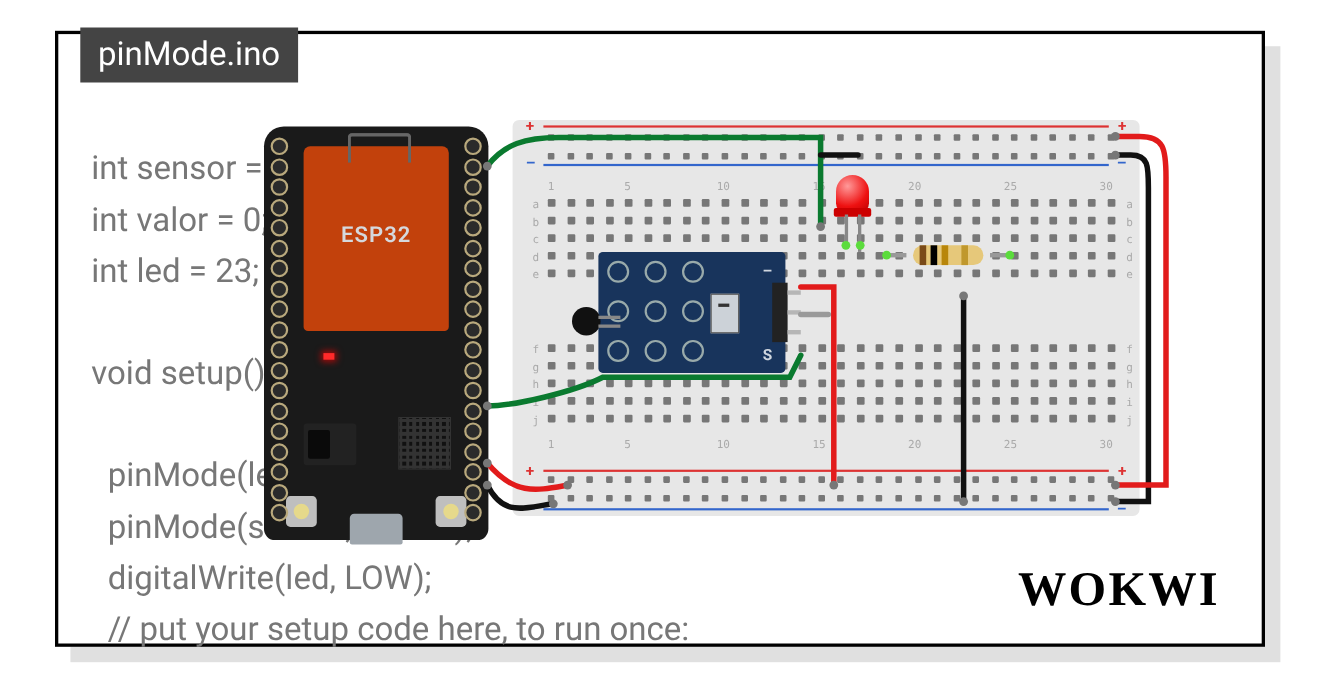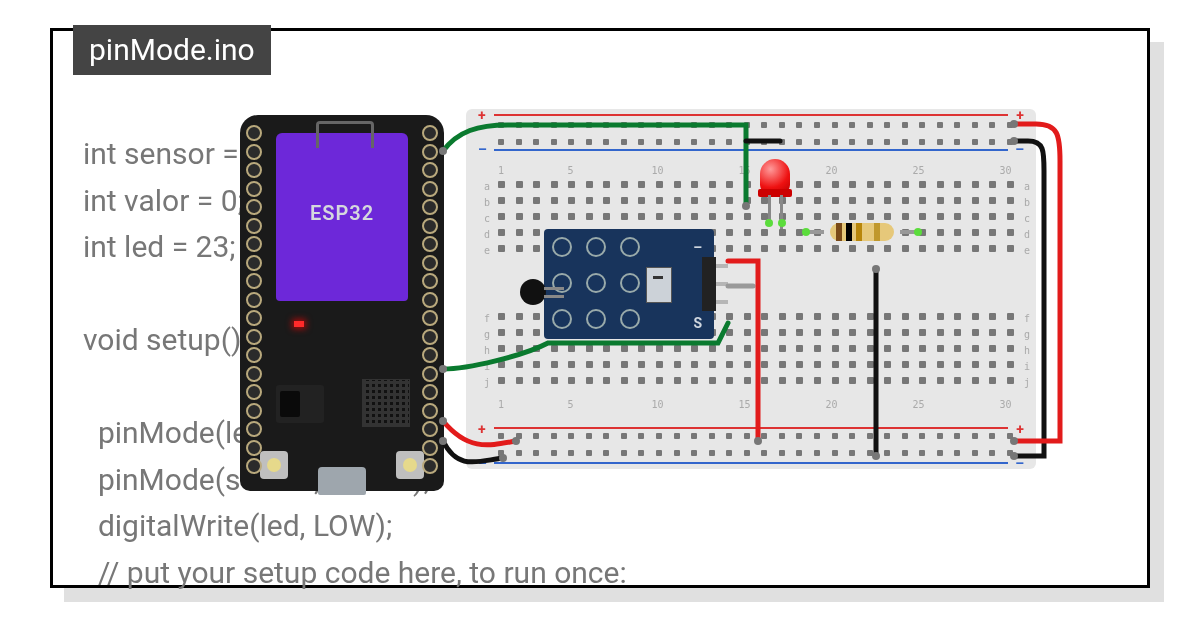--- a/index.html
+++ b/index.html
@@ -65,21 +65,21 @@
     position: absolute;
     width: 12px; height: 12px;
     background: #2b2b2b;
     border: 2px solid #b9a97d;
     border-radius: 50%;
   }
   .esp32 .shield {
     position: absolute;
     top: 18px; left: 36px;
     width: 132px; height: 168px;
-    background: #6d28d9;
+    background: #c2410c;
     border-radius: 6px 6px 4px 4px;
   }
   .esp32 .shield::before {
     content:"";
     position:absolute;top:-12px;left:40px;width:52px;height:24px;
     border:3px solid #666;border-bottom:none;border-radius:4px 4px 0 0;
   }
   .esp32 .shield .brand {
     position:absolute;top:68px;left:0;right:0;text-align:center;
     color:#d5d8dd;font-size:20px;letter-spacing:1px;font-weight:600;
@@ -824,13 +824,16 @@
 
       <path class="wire red" d="M 606,13 L 628,13 C 650,13 652,24 652,50 L 652,330 L 606,330"></path>
       <circle class="endpt" cx="606" cy="13" r="4"></circle>
         <circle class="endpt" cx="606" cy="330" r="4"></circle>
 
       <path class="wire black" d="M 338,30 L 372,30"></path>
     </svg>
 
   </div>
 
+  <div class="logo">
+    <span>WOKWI</span>
+  </div>
 </div>
 
 </body></html>

